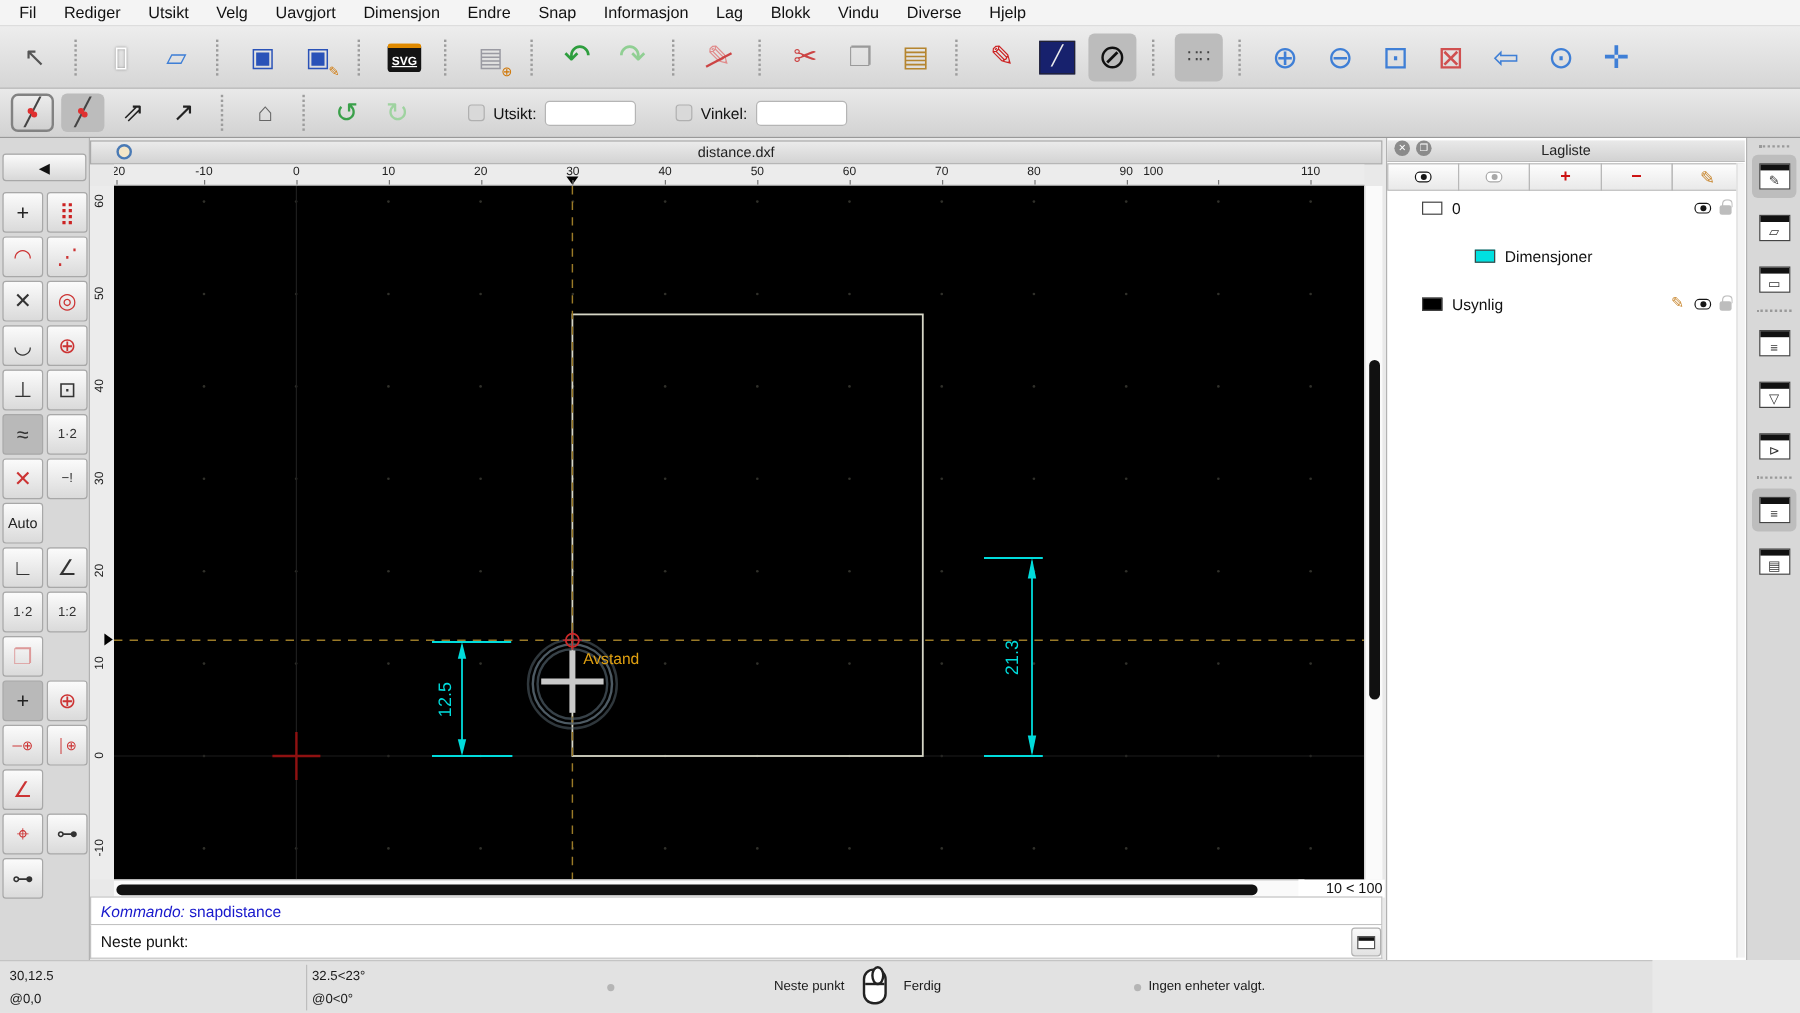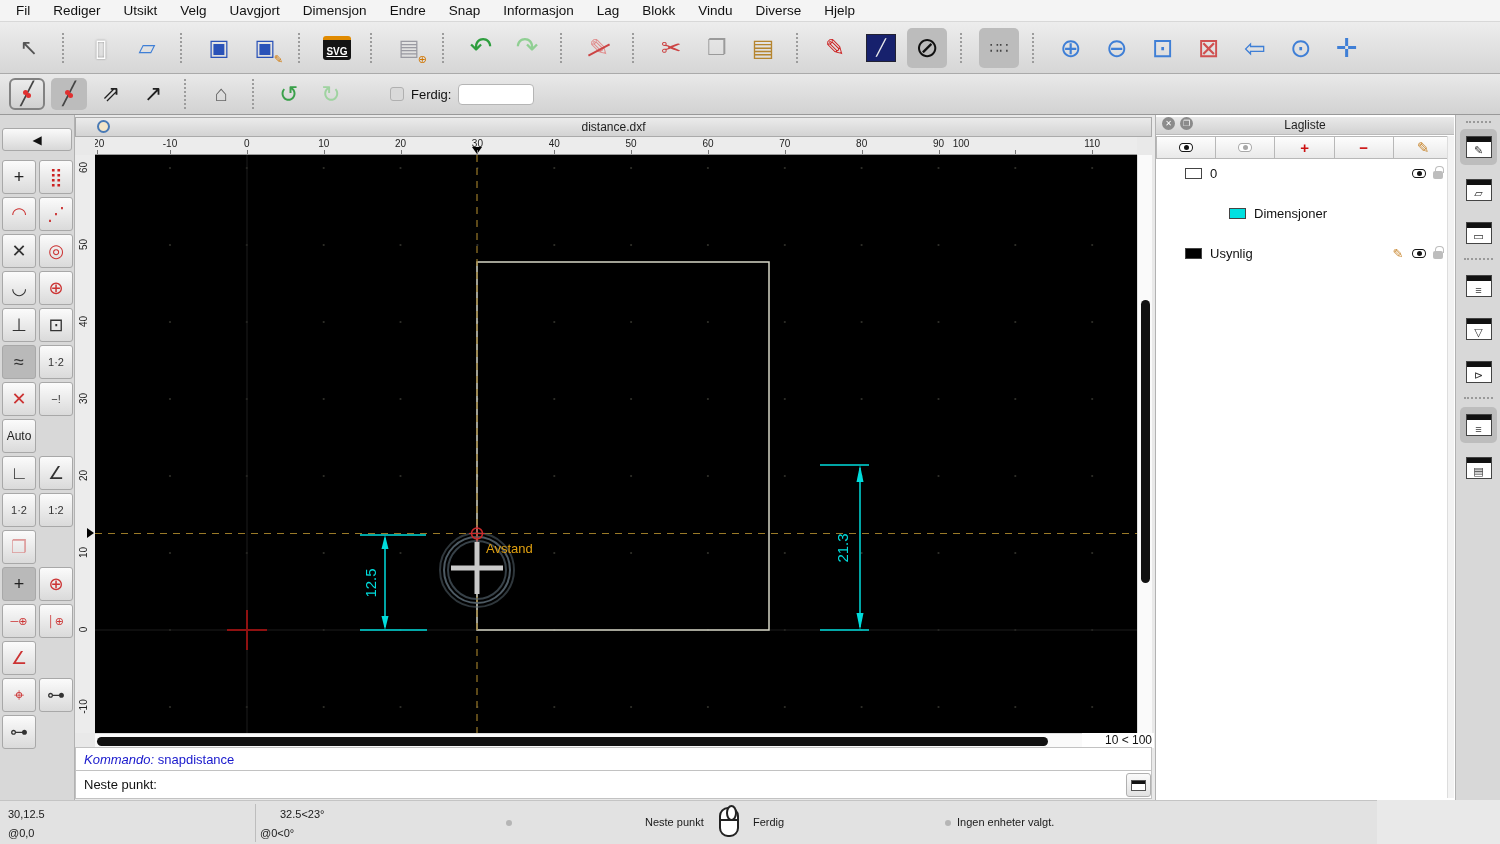--- a/index.html
+++ b/index.html
@@ -281,21 +281,26 @@
       <div class="sep"></div>
       <div class="tbtn">
         <span class="ticon" style="color: rgb(58, 160, 74); font-size: 23px;">↺</span>
       </div>
       <div class="tbtn">
         <span class="ticon" style="color: rgb(159, 211, 160); font-size: 23px;">↻</span>
       </div>
     </div>
   <div class="optgroup" style="left:390px;">
     <span class="chk"></span>
-    <span>Ferdig:</span>
+    <span>Utsikt:</span>
+    <input class="optinput" value="" style="">
+  </div>
+  <div class="optgroup" style="left:563px;">
+    <span class="chk"></span>
+    <span>Vinkel:</span>
     <input class="optinput" value="" style="">
   </div>
 </div>
 
 <div id="leftpal">
   <div id="backbtn">◀</div>
 <div class="palbtn" style="left: 2px; top: 45px; color: rgb(34, 34, 34);">+</div>
     <div class="palbtn" style="left: 39px; top: 45px; color: rgb(204, 34, 34);">⣿</div>
     <div class="palbtn" style="left: 2px; top: 82px; color: rgb(204, 51, 51);">◠</div>
     <div class="palbtn" style="left: 39px; top: 82px; color: rgb(204, 51, 51);">⋰</div>
@@ -624,21 +629,21 @@
     </div>
     <div class="dockbtn" style="top: 335px;">
       <span class="dockwin">▤</span>
     </div>
   </div>
 
 <div id="statusbar">
   <span class="sb-line1" style="left:8px;">30,12.5</span>
   <span class="sb-line2" style="left:8px;">@0,0</span>
   <div id="sb-div"></div>
-  <span class="sb-line1" style="left:260px;margin-left:20px;">32.5&lt;23°</span>
+  <span class="sb-line1" style="left:260px;">32.5&lt;23°</span>
   <span class="sb-line2" style="left:260px;">@0&lt;0°</span>
   <span class="graydot" style="left:506px; top:19px;"></span>
   <span class="abs" style="left:645px; top:15px;">Neste punkt</span>
   <div id="mouseicon"></div>
   <span class="abs" style="left:753px; top:15px;">Ferdig</span>
   <span class="graydot" style="left:945px; top:19px;"></span>
   <span class="abs" style="left:957px; top:15px;">Ingen enheter valgt.</span>
 </div>
 
 </body></html>

